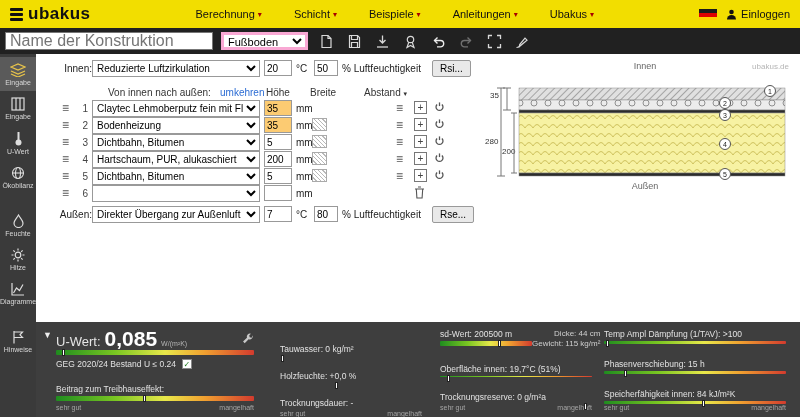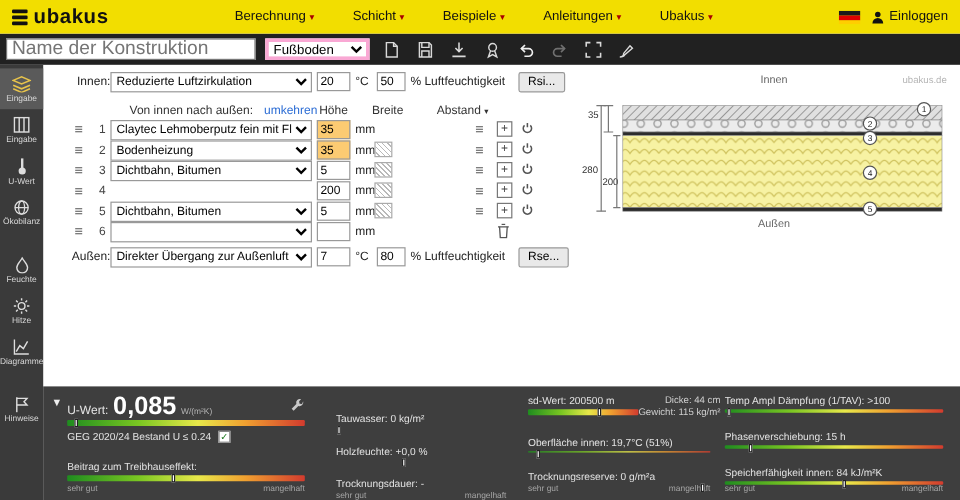--- a/index.html
+++ b/index.html
@@ -49,21 +49,21 @@
   .plus{width:13px;height:13px;top:1px;border:1px solid #777;font-size:10px;line-height:11px;text-align:center;color:#444;cursor:pointer}
   .pwr,.trash{top:1px;cursor:pointer}
   
   #drawing{position:absolute;left:449px;top:4px;width:306px;height:150px}
   
   #results{position:absolute;left:36px;top:322px;width:764px;height:95px;background:#3e3e3e;color:#ddd;z-index:4}
   .expander{position:absolute;left:7px;top:8px;font-size:9px;color:#eee;cursor:pointer}
   .col{position:absolute;top:7px;height:82px;display:flex;flex-direction:column}
   .c1{left:20px;width:198px}.c2{left:244px;width:142px}.c3{left:404px;width:152px}.c4{left:568px;width:182px}
   .uline{display:flex;align-items:baseline;gap:4px}
-  .uline .ul{font-size:10px;color:#e5e5e5}
+  .uline .ul{font-size:13px;color:#e5e5e5}
   .uline .uv{font-size:21px;font-weight:bold;color:#fff;line-height:20px}
   .uline .uu{font-size:7px;color:#b5b5b5}
   .wrench{margin-left:auto;cursor:pointer}
   .rlabel{font-size:8.5px;color:#e2e2e2;margin:15px 0 2px;white-space:nowrap}
   .bar{position:relative;height:5px;border-radius:1px;
        background:linear-gradient(90deg,#1f8c1f 0%,#7ac622 30%,#e8e84a 55%,#f0a030 75%,#d23b2e 100%)}
   .bar i{position:absolute;top:-1px;width:3px;height:7px;background:#fff;border:1px solid #222}
   .gegrow{display:flex;align-items:flex-start;gap:6px;margin:4px 0 0}
   .cbx{width:10px;height:10px;background:#fff;border:1px solid #888;font-size:8px;line-height:10px;text-align:center;color:#1d7a1d;cursor:pointer}
   .sdrow{display:flex}
@@ -292,20 +292,21 @@
     <span class="plus" style="left:366px">+</span>
     <span class="pwr" style="left:386px"><svg width="11" height="12" viewBox="0 0 12 12" fill="none" stroke="#555" stroke-width="1.4">
           <path d="M6 1v4"></path>
           <path d="M3.4 3.2a3.8 3.8 0 1 0 5.2 0"></path>
         </svg></span>
   </div>
 
   <div class="frow" style="top:97px">
     <span class="ric" style="left:14px">≡</span>
     <span class="lnum">4</span>
+    <select class="mat"><option>Hartschaum, PUR, alukaschiert</option></select>
     <input class="hoehe" value="200" style="">
     <span class="mm">mm</span>
     <span class="hatch"></span>
     <span class="ric" style="left:348px">≡</span>
     <span class="plus" style="left:366px">+</span>
     <span class="pwr" style="left:386px"><svg width="11" height="12" viewBox="0 0 12 12" fill="none" stroke="#555" stroke-width="1.4">
           <path d="M6 1v4"></path>
           <path d="M3.4 3.2a3.8 3.8 0 1 0 5.2 0"></path>
         </svg></span>
   </div>

